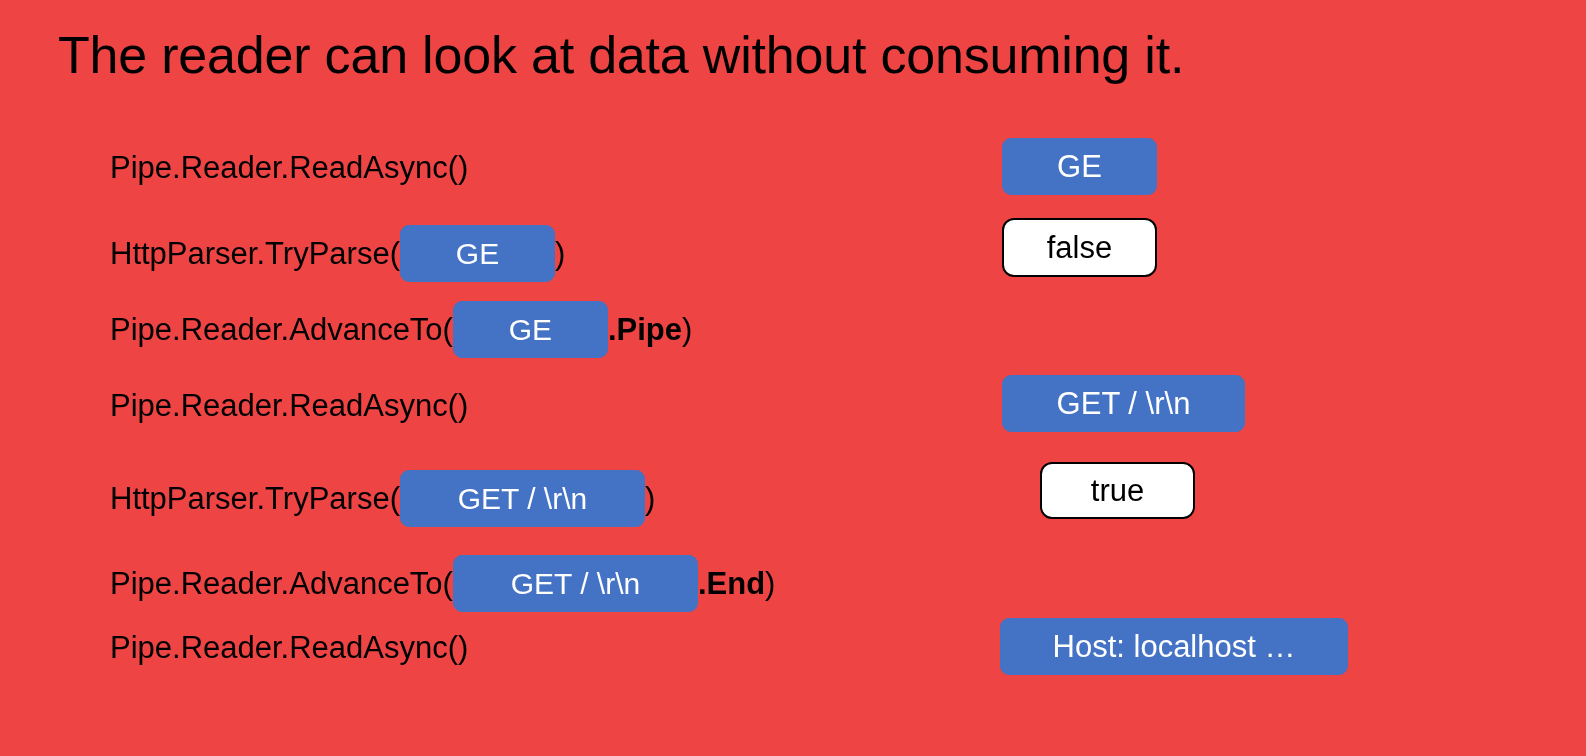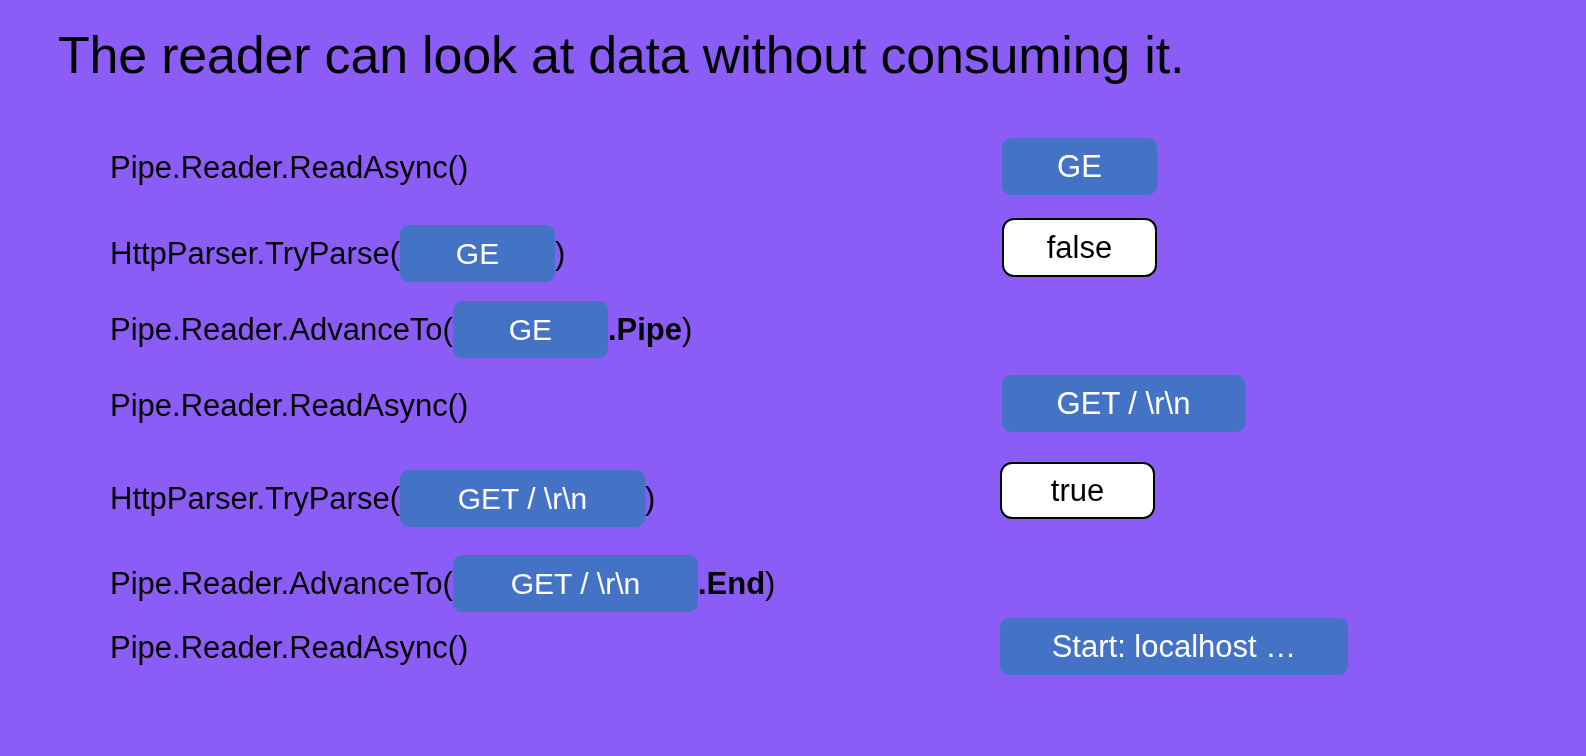--- a/index.html
+++ b/index.html
@@ -8,21 +8,21 @@
     background: #ffffff;
   }
   body {
     font-family: "Liberation Sans", sans-serif;
     -webkit-font-smoothing: antialiased;
   }
   #slide {
     position: relative;
     width: 1586px;
     height: 756px;
-    background: #8b5cf6;
+    background: #ef4444;
     overflow: hidden;
   }
 
   
   #slide-title {
     position: absolute;
     left: 58px;
     top: 24px;
     font-size: 52px;
     line-height: 62px;
@@ -145,17 +145,17 @@
   <div class="code-row" style="top:628px;">
     <span class="code-text">Pipe.Reader.ReadAsync()</span>
   </div>
 
   <div class="result-pill filled" style="left:1002px; top:138px; width:155px; height:57px;">GE</div>
 
   <div class="result-pill outline" style="left:1002px; top:218px; width:155px; height:59px;text-align:center;">false</div>
 
   <div class="result-pill filled" style="left:1002px; top:375px; width:243px; height:57px;">GET / \r\n</div>
 
-  <div class="result-pill outline" style="left:1000px; top:462px; width:155px; height:57px;">true</div>
+  <div class="result-pill outline" style="left:1040px; top:462px; width:155px; height:57px;">true</div>
 
-  <div class="result-pill filled" style="left:1000px; top:618px; width:348px; height:57px;">Start: localhost …</div>
+  <div class="result-pill filled" style="left:1000px; top:618px; width:348px; height:57px;">Host: localhost …</div>
 
 </div>
 
 </body></html>

